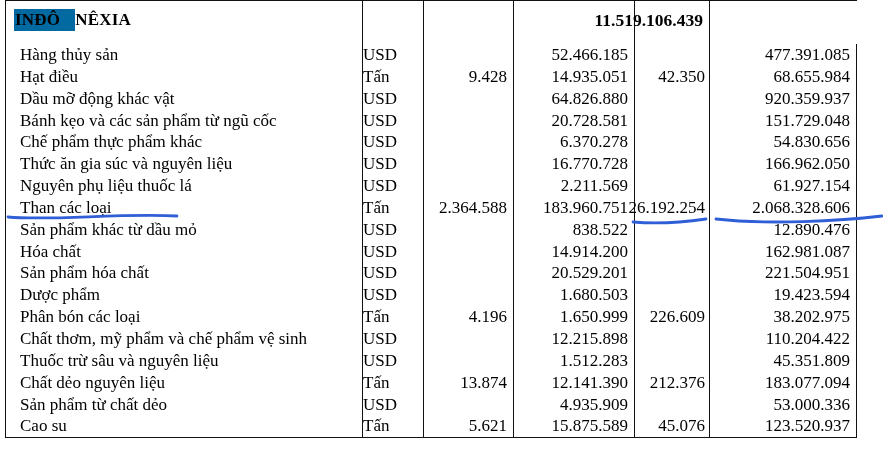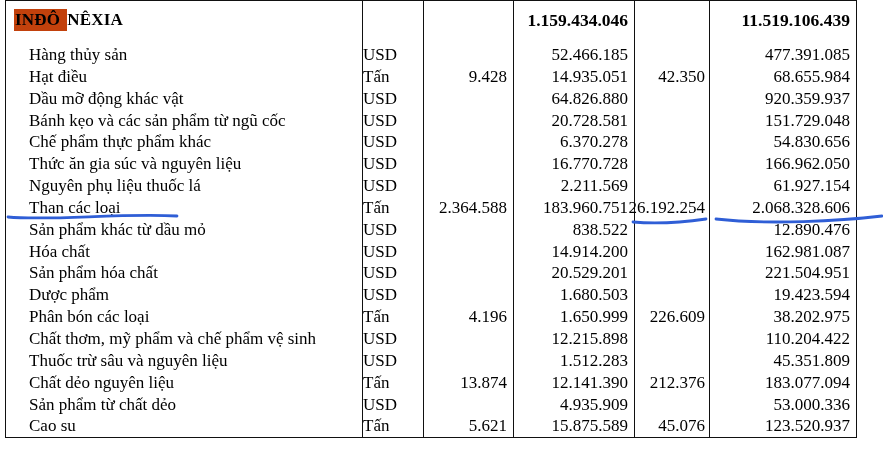--- a/index.html
+++ b/index.html
@@ -27,43 +27,40 @@
     box-sizing:border-box;
     border-right:1px solid #111;
     font-size:17px;
     line-height:21.85px;
     white-space:nowrap;
     overflow:visible;
   }
   .row>div:first-child{border-left:1px solid #111;}
   .row.header{height:43px;}
   .row.header>div{padding-top:7px;line-height:24px;}
-  .c-name{padding-left:23px;text-align:left;}
+  .c-name{padding-left:14px;text-align:left;}
   .c-unit{}
   .c-num{display:flex;justify-content:flex-end;align-items:center;padding-right:6px;}
   .c-num.tight{padding-right:4px;}
   .row.header .c-num{align-items:flex-start;}
   .title-cell{padding-left:8px;font-weight:bold;font-size:18.5px;letter-spacing:.2px;}
   .bold-num{font-weight:bold;font-size:17.5px;}
-  .hl{background:#c2410c;padding:1px 7px 2px 1px;}
+  .hl{background:#0369a1;padding:1px 15px 2px 1px;}
   .annots{position:absolute;left:0;top:0;pointer-events:none;}
 </style>
 </head>
 <body>
 
 <div class="screen">
 
   <div class="table">
     <div class="row header">
       <div class="c-name title-cell"><span class="hl">INĐÔ</span><span>NÊXIA</span></div>
       <div class="c-unit"></div>
       <div class="c-num"></div>
-      <div class="c-num">
-          <span class="bold-num">1.159.434.046</span>
-        </div>
       <div class="c-num tight"></div>
       <div class="c-num">
           <span class="bold-num">11.519.106.439</span>
         </div>
     </div>
     <div id="rows">
         <div class="row">
           <div class="c-name"><span>Hàng thủy sản</span></div>
           <div class="c-unit"><span>USD</span></div>
           <div class="c-num">

